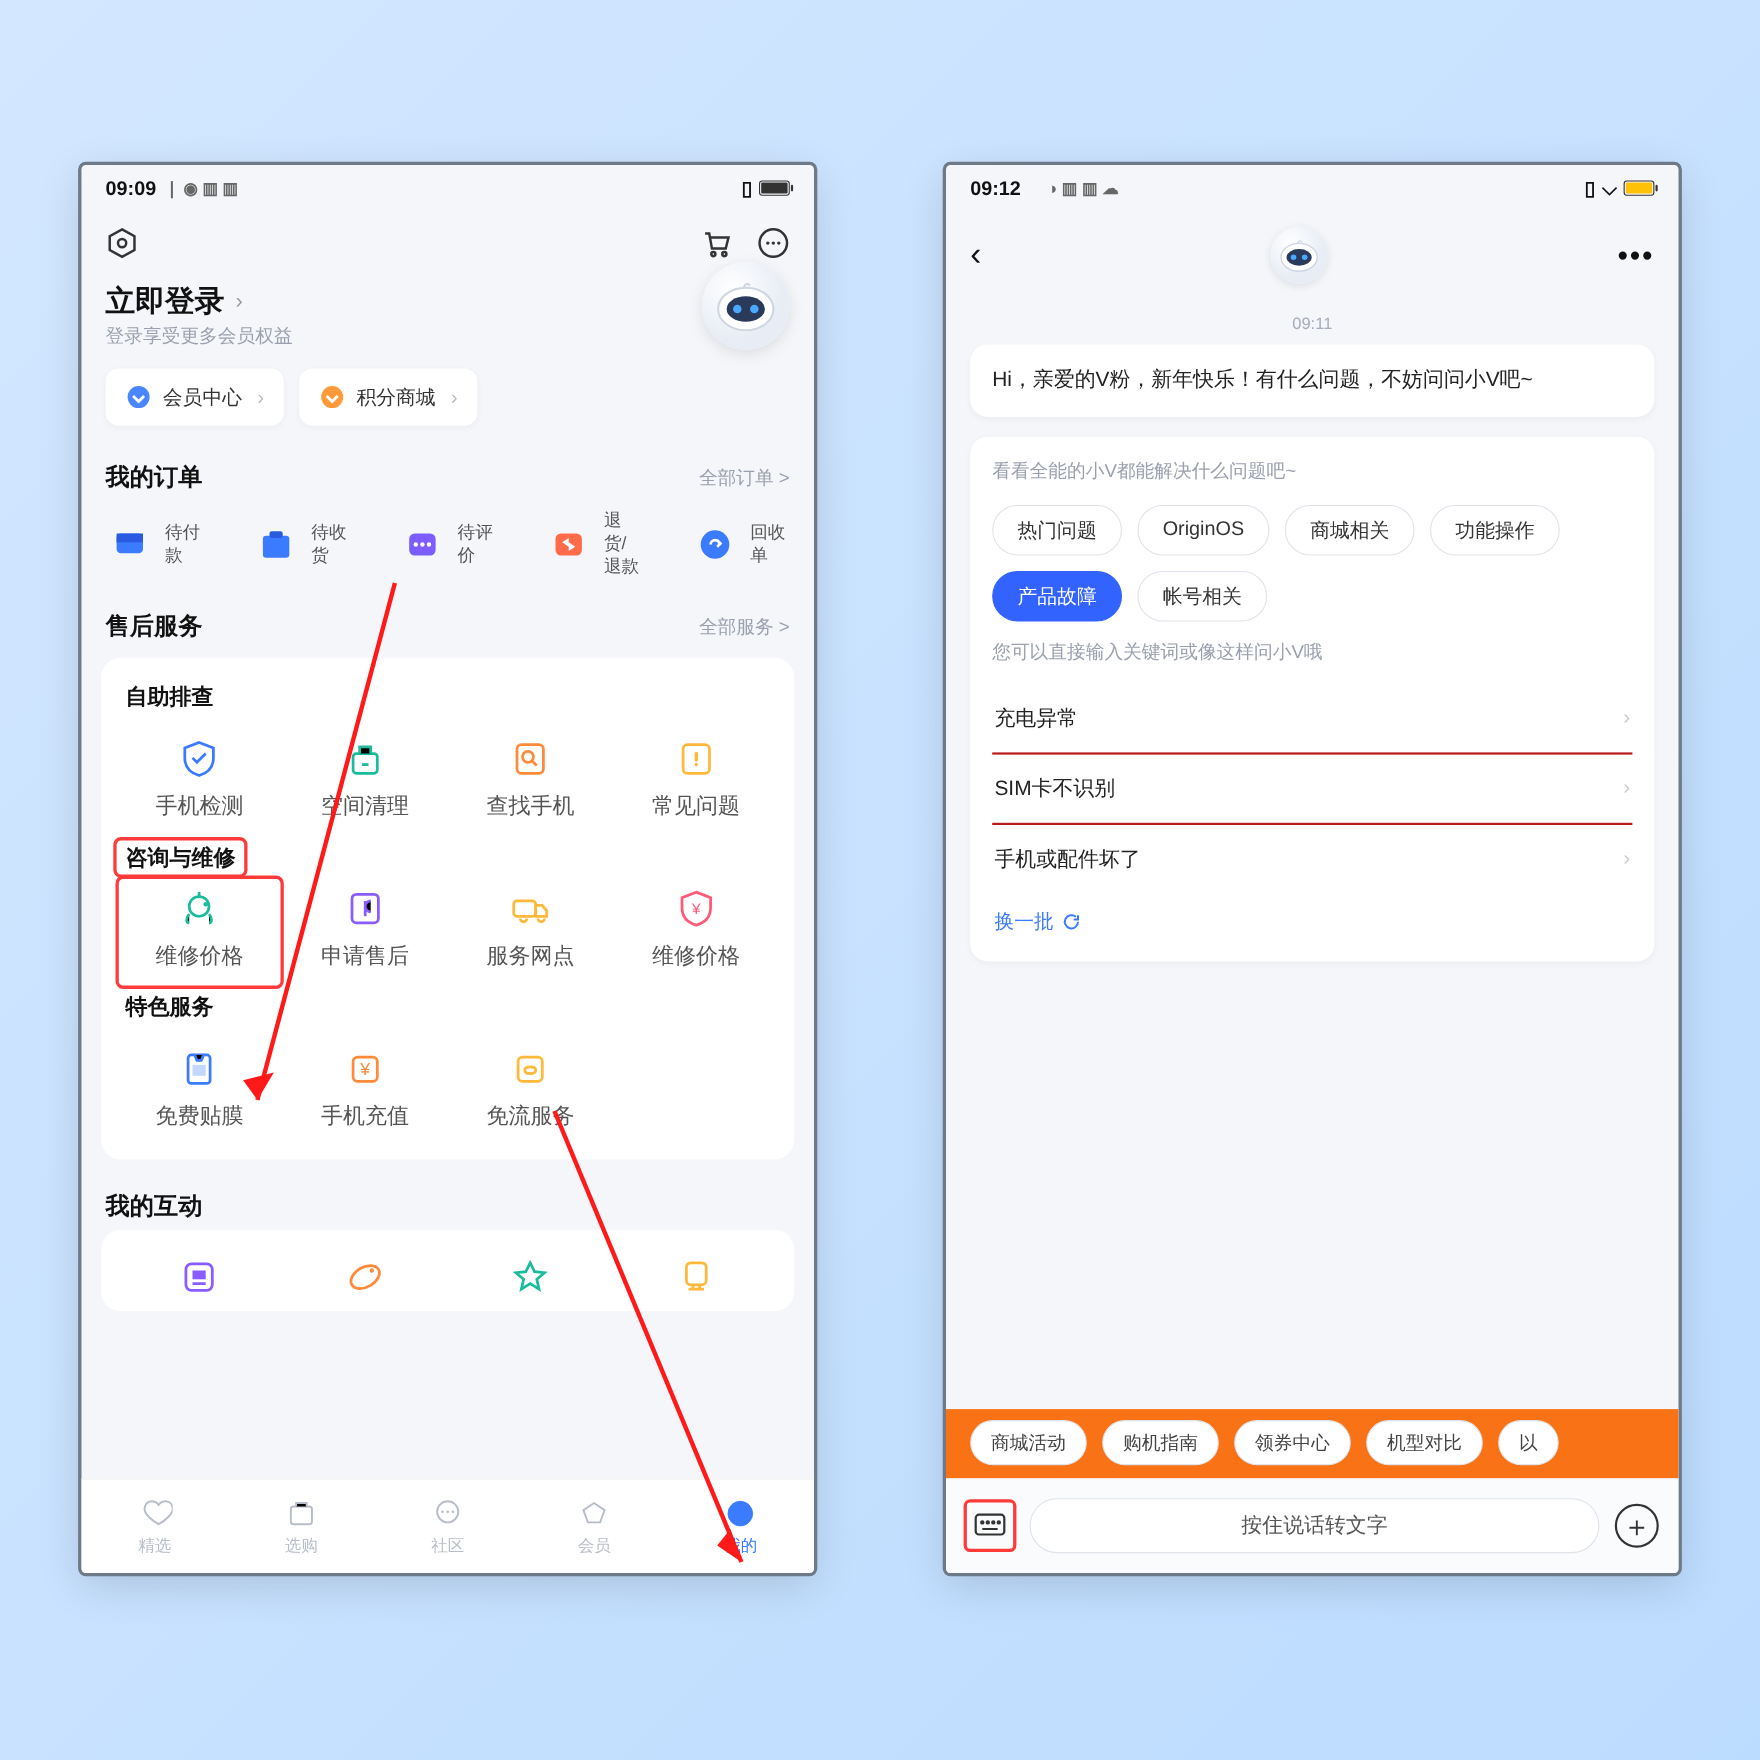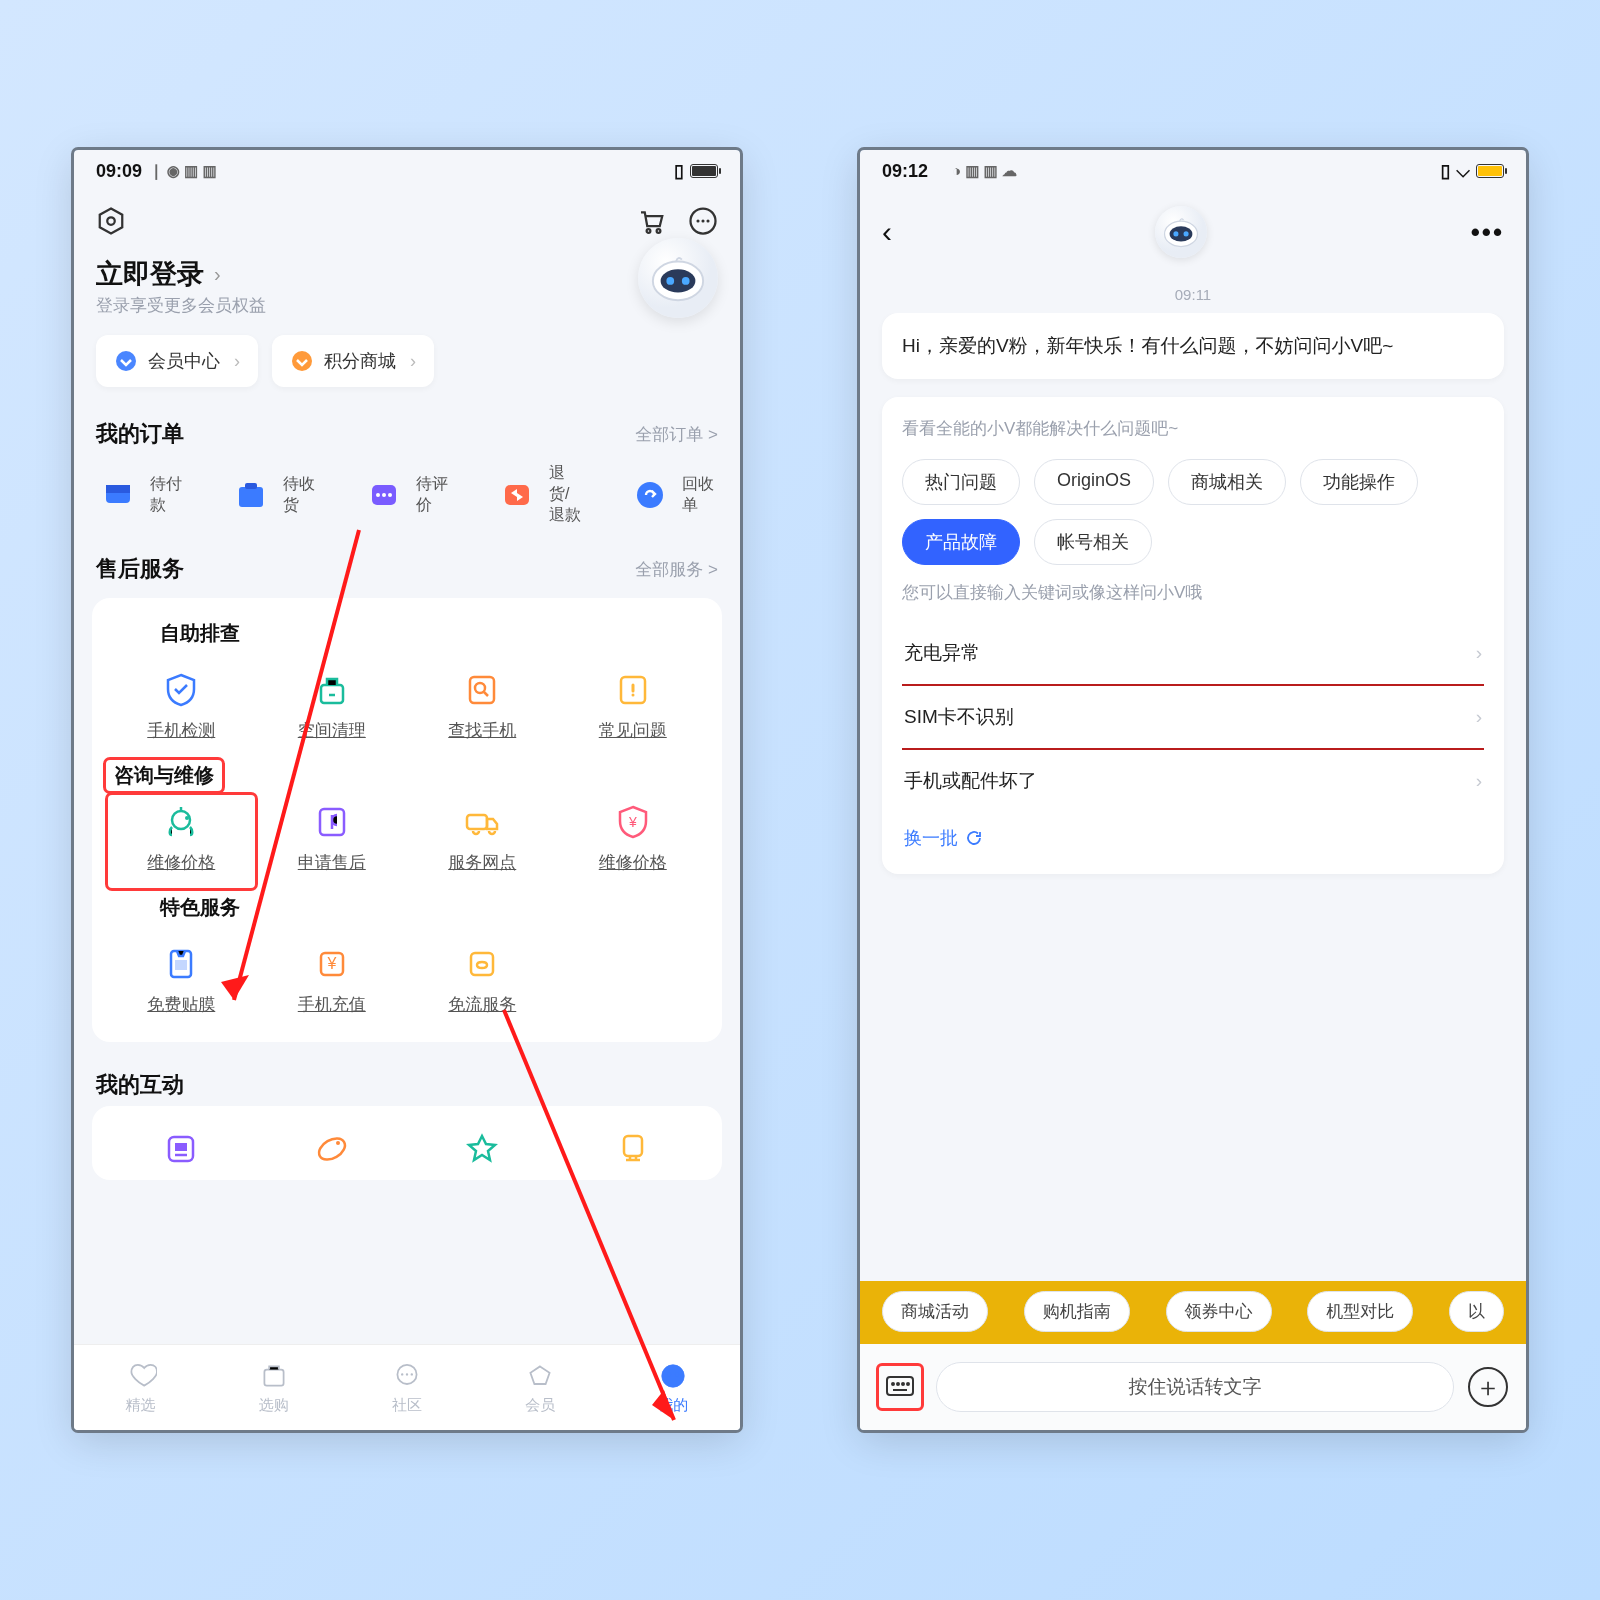--- a/index.html
+++ b/index.html
@@ -29,25 +29,25 @@
   .chipico{width:24px;height:24px;border-radius:6px;}
   .chip .arr{color:#bbb;margin-left:4px;}
   .secthead{display:flex;justify-content:space-between;align-items:center;padding:10px 22px 14px;}
   .secthead h3{font-size:22px;font-weight:700;color:#111;}
   .secthead .more{color:#9aa0ad;font-size:17px;}
   .orderrow{display:flex;justify-content:space-between;padding:0 22px 18px;}
   .oitem{width:90px;display:flex;flex-direction:row;align-items:center;gap:10px;}
   .oico{width:44px;height:44px;border-radius:10px;display:flex;align-items:center;justify-content:center;}
   .oitem span{font-size:16px;color:#555;}
   .card{background:#fff;margin:0 18px 18px;border-radius:18px;padding:18px 14px 10px;}
-  .subtitle{font-size:20px;font-weight:700;color:#111;padding:4px 8px 14px;margin-left:46px;}
+  .subtitle{font-size:20px;font-weight:700;color:#111;padding:4px 8px 14px;}
   .grid4{display:flex;flex-wrap:wrap;}
   .gitem{width:25%;display:flex;flex-direction:column;align-items:center;gap:8px;padding:8px 0 16px;}
   .gico{width:42px;height:42px;display:flex;align-items:center;justify-content:center;}
-  .gitem span{font-size:17px;color:#555;text-decoration:underline;}
+  .gitem span{font-size:20px;color:#555;}
   .hl{outline:3px solid #ff3a3a;border-radius:6px;outline-offset:-2px;}
   .navbar{height:86px;border-top:1px solid #eee;background:#fff;display:flex;justify-content:space-around;align-items:center;position:absolute;bottom:0;left:0;right:0;}
   .nitem{display:flex;flex-direction:column;align-items:center;gap:4px;color:#b8bec9;font-size:15px;}
   .nico{width:32px;height:32px;}
   .nitem.active{color:#3b7bff;}
   .nitem.active .nico path,.nitem.active .nico circle{stroke:#3b7bff;fill:#3b7bff;}
   
   .arrow{position:absolute;z-index:50;pointer-events:none;}
   .arrow line{stroke:#ff1a1a;stroke-width:4;}
   .arrow polygon{fill:#ff1a1a;}
@@ -63,21 +63,21 @@
   .bubble{background:#fff;border-radius:16px;padding:18px 20px;box-shadow:0 2px 6px rgba(0,0,0,.04);margin-bottom:18px;}
   .bubble p{font-size:19px;line-height:1.6;color:#222;}
   .bubble .hint{color:#9aa0ad;font-size:17px;margin-bottom:16px;}
   .tags{display:flex;flex-wrap:wrap;gap:14px;margin-bottom:14px;}
   .tag{border:1.5px solid #dfe3ea;border-radius:999px;padding:10px 22px;font-size:18px;color:#333;background:#fff;}
   .tag.sel{background:#3263ff;color:#fff;border-color:#3263ff;}
   .qrow{display:flex;justify-content:space-between;align-items:center;padding:18px 2px;border-top:2px solid #b91c1c;font-size:19px;color:#222;}
   .qrow:first-of-type{border-top:none;}
   .qrow .arr{color:#c6cad2;}
   .refresh{color:#3b7bff;font-size:18px;padding:14px 2px 6px;display:inline-flex;align-items:center;gap:8px;}
-  .suggest{position:absolute;bottom:86px;left:0;right:0;background:#eab308;padding:10px 22px 12px;display:flex;gap:14px;overflow:hidden;justify-content:space-between;}
+  .suggest{position:absolute;bottom:86px;left:0;right:0;background:#f97316;padding:10px 22px 12px;display:flex;gap:14px;overflow:hidden;}
   .sgpill{border:1.5px solid #dfe3ea;background:#fff;border-radius:999px;padding:8px 18px;font-size:17px;color:#444;white-space:nowrap;}
   .inputbar{position:absolute;bottom:0;left:0;right:0;height:86px;background:#fafbfc;display:flex;align-items:center;padding:0 18px;gap:14px;}
   .kbdbtn{width:44px;height:44px;display:flex;align-items:center;justify-content:center;outline:3px solid #ff3a3a;outline-offset:-1px;border-radius:4px;}
   .voiceinput{flex:1;height:50px;border:1.5px solid #dfe3ea;border-radius:999px;background:#fff;display:flex;align-items:center;justify-content:center;font-size:19px;color:#555;}
   .plusbtn{width:40px;height:40px;border:2px solid #333;border-radius:50%;display:flex;align-items:center;justify-content:center;font-size:26px;color:#333;}
 </style>
 </head>
 <body>
 
 <div class="phone p1">

